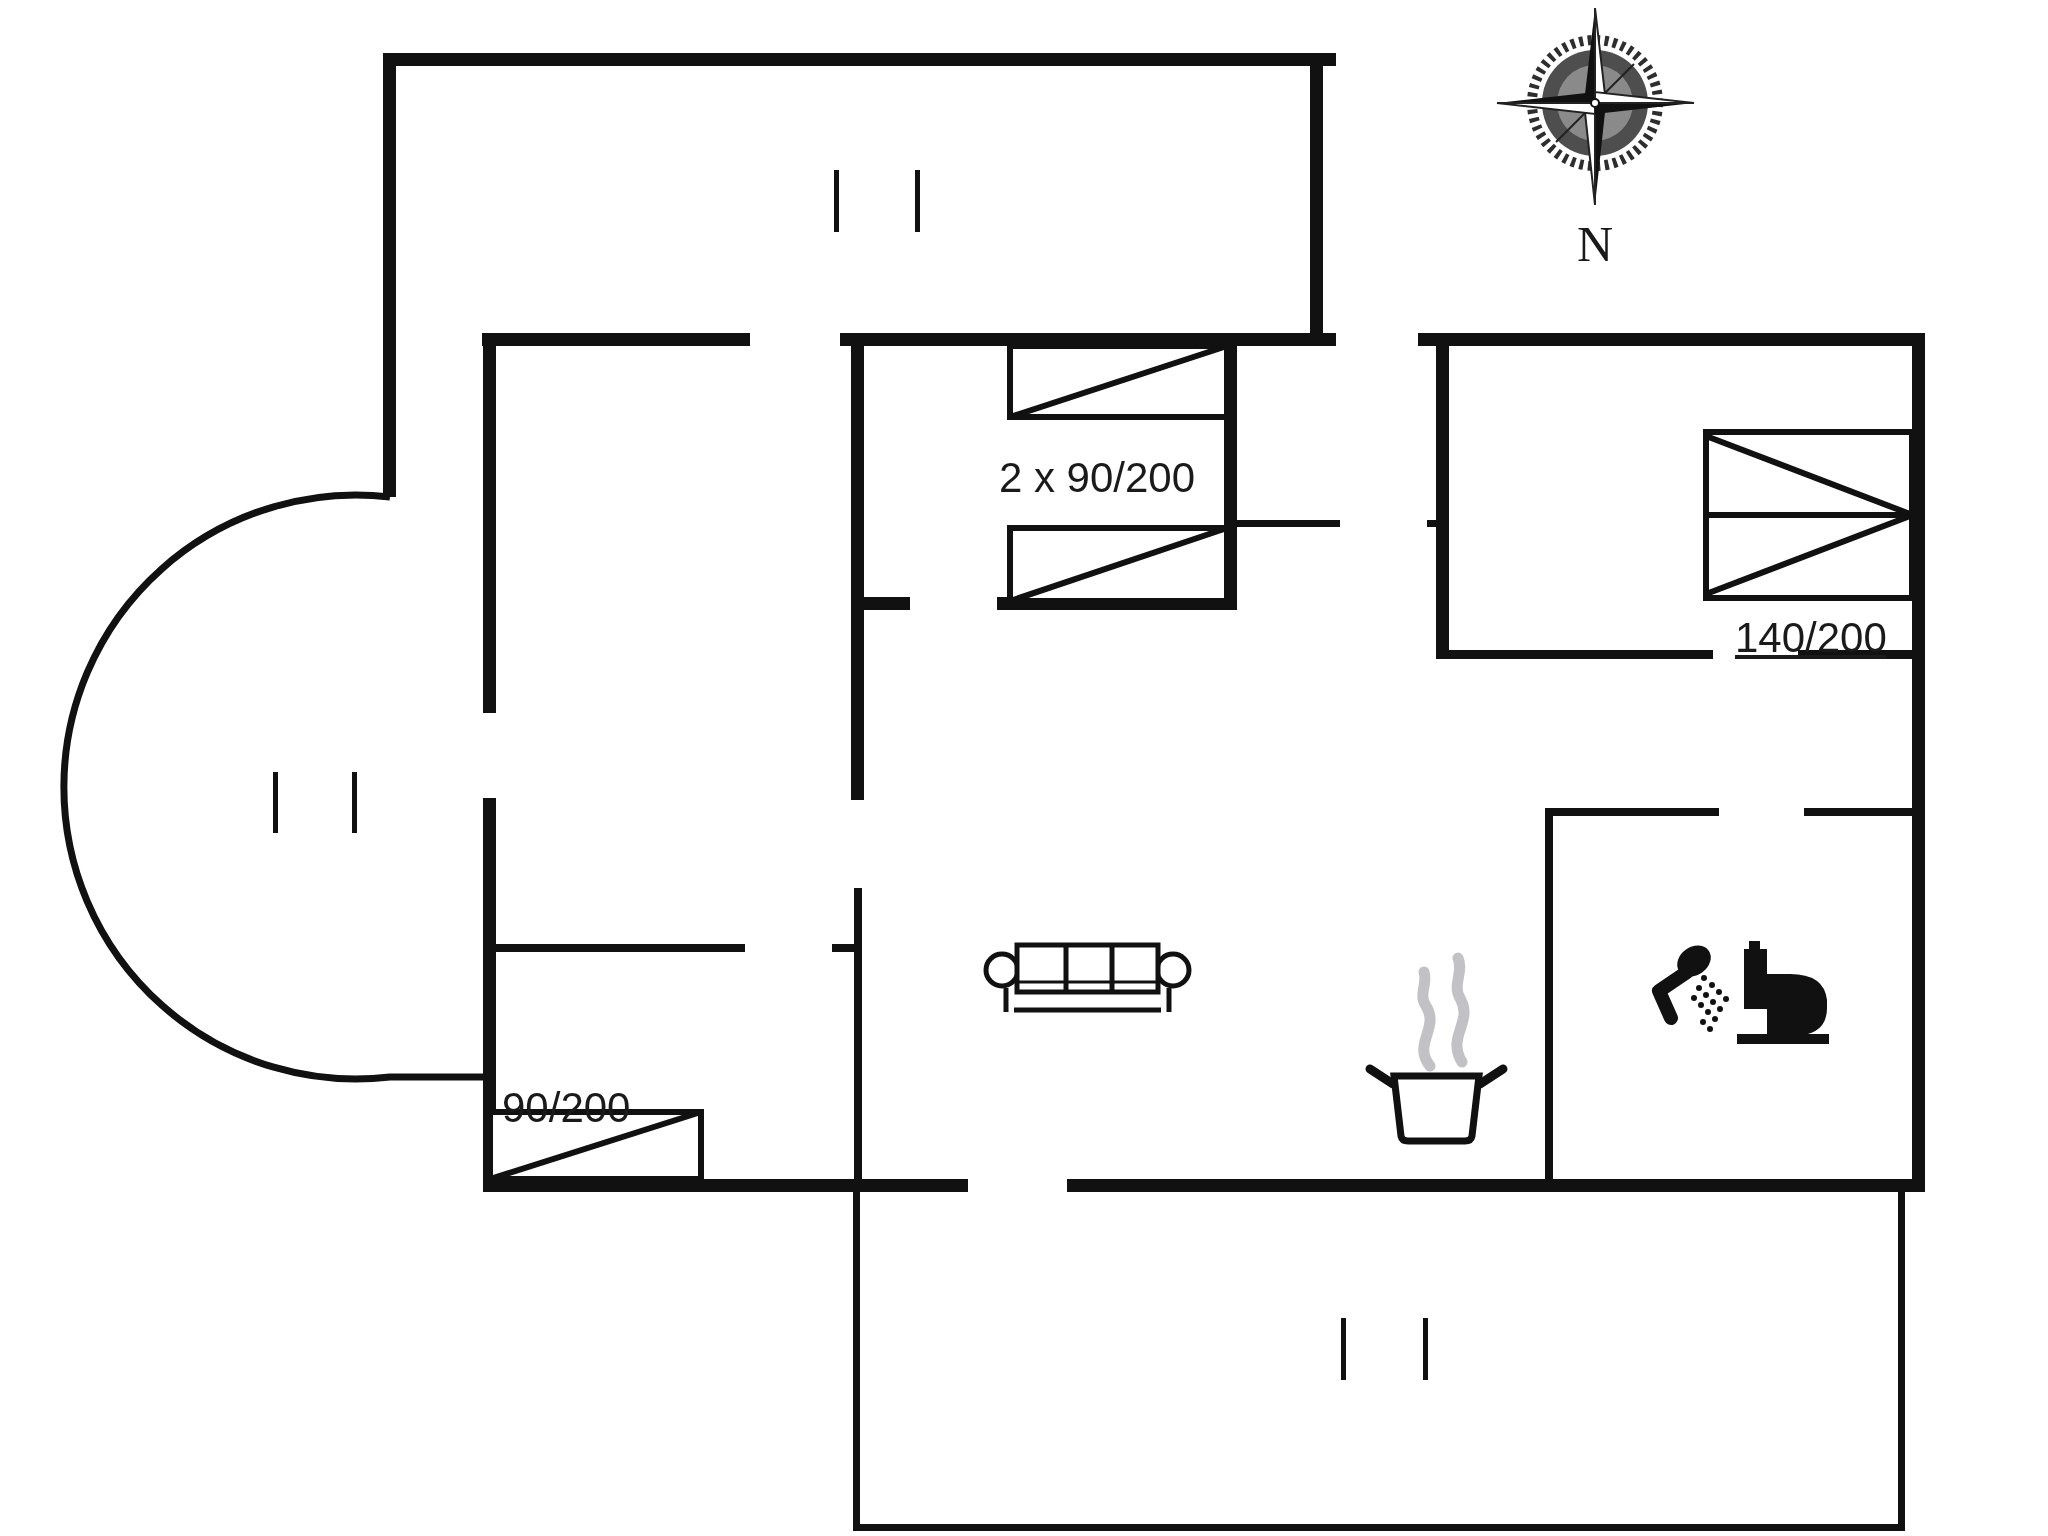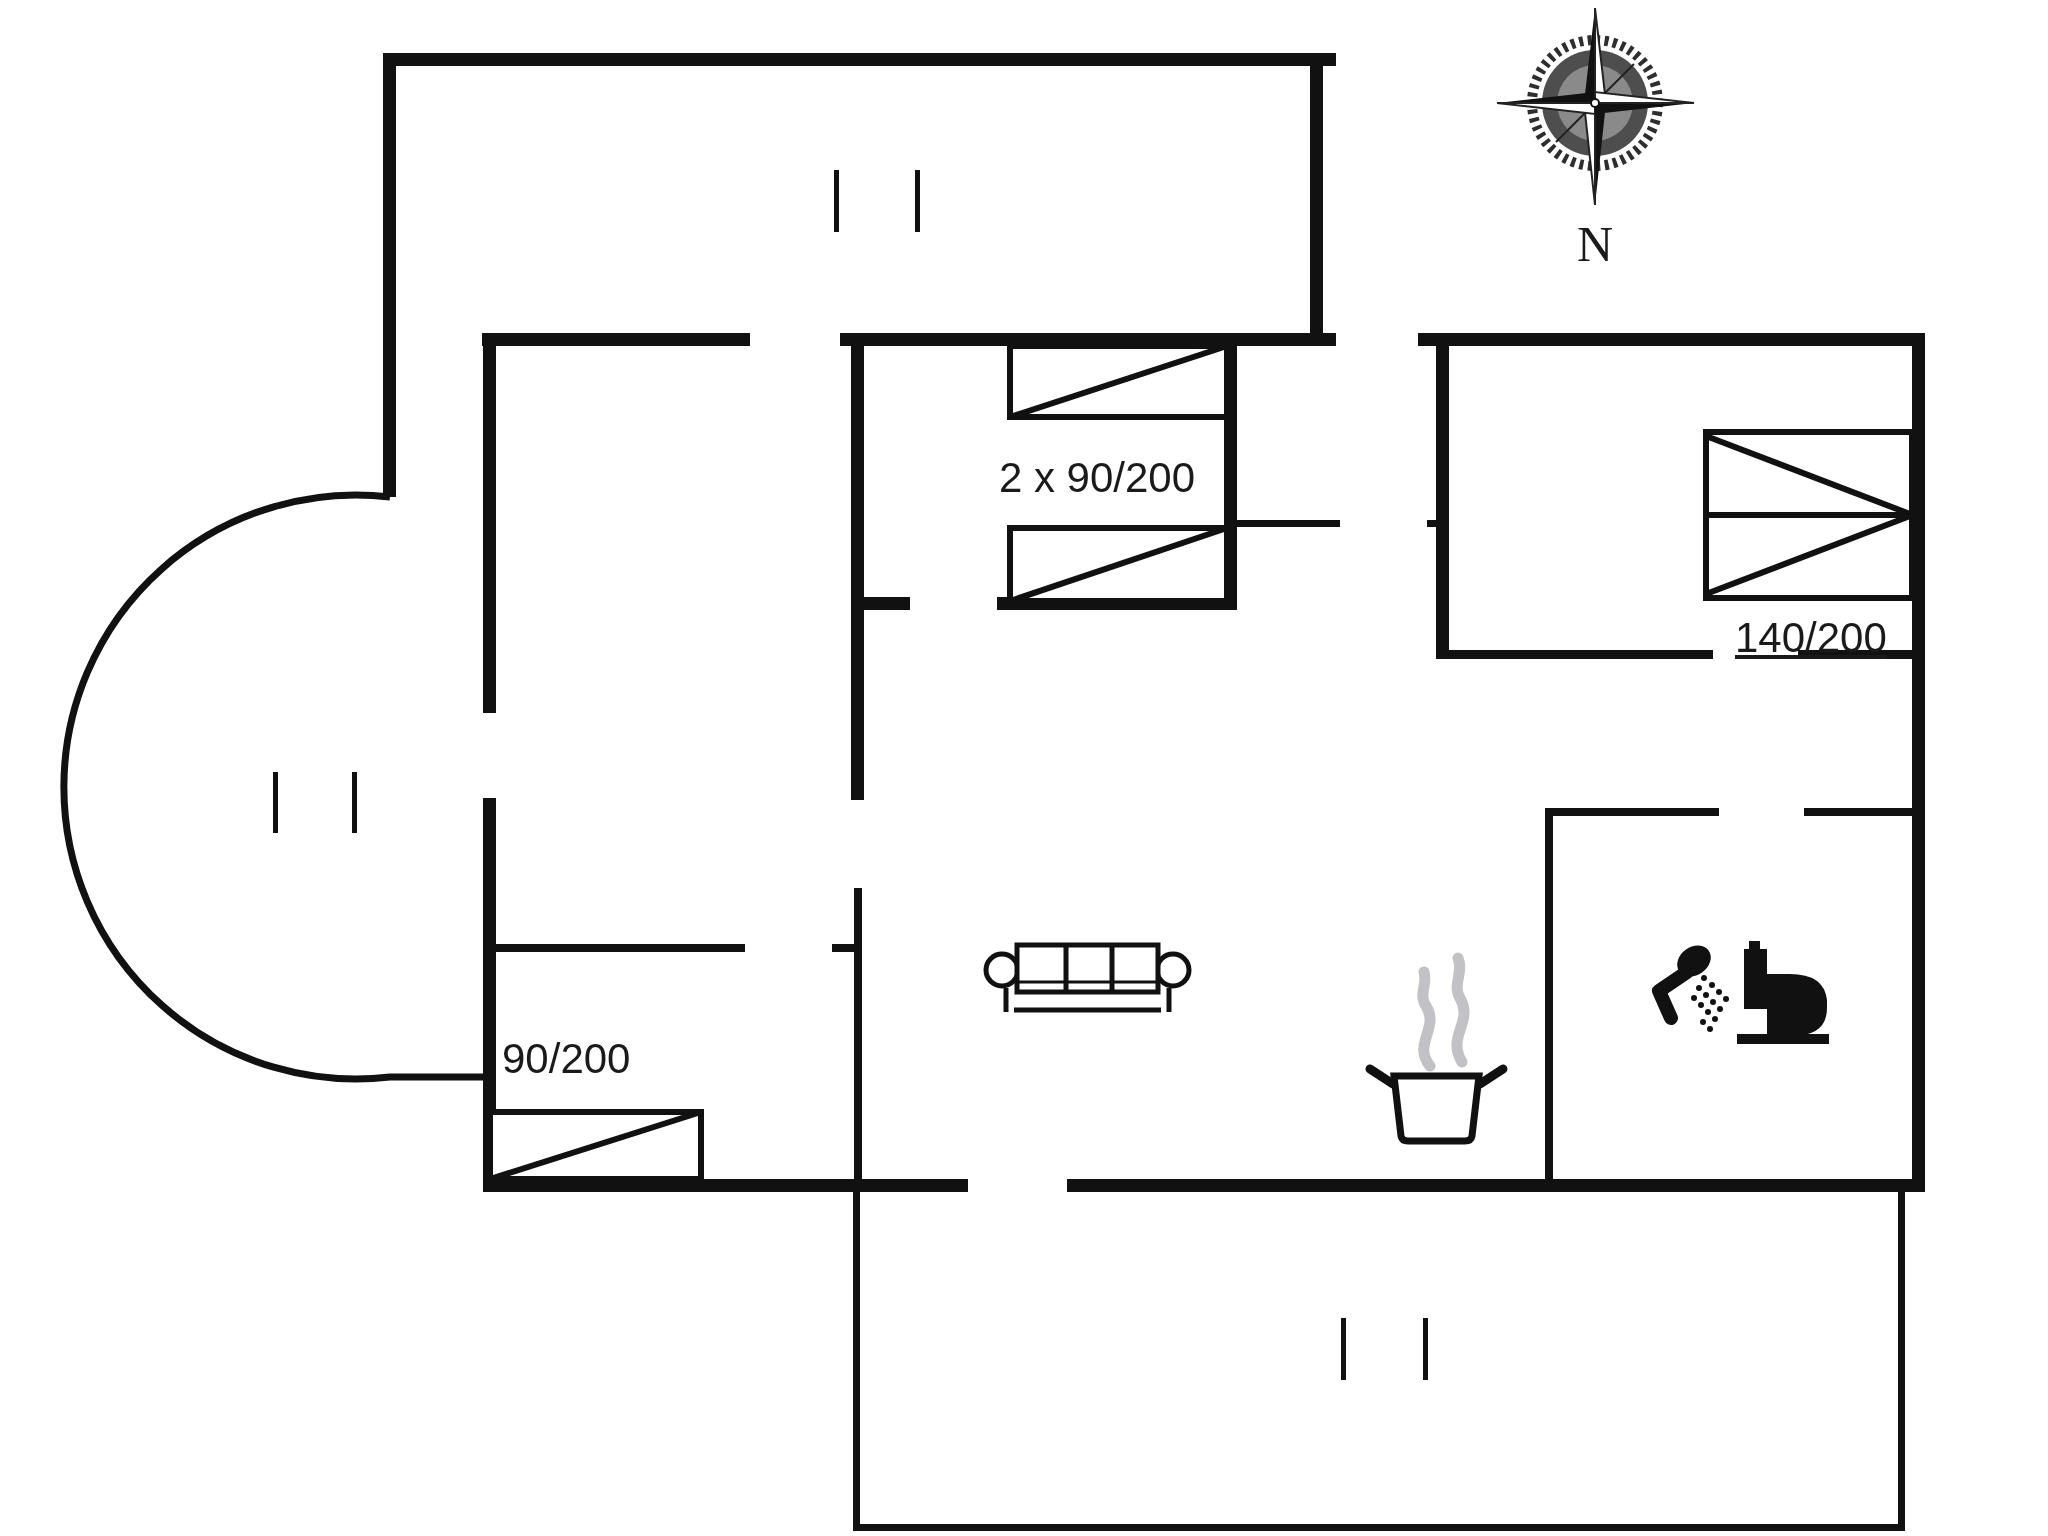--- a/index.html
+++ b/index.html
@@ -26,21 +26,21 @@
     position: absolute;
     color: #1a1a1a;
     font-size: 42px;
     line-height: 52px;
     white-space: nowrap;
   }
   .label.centered { text-align: center; }
   #sunroom-label { left: 556px; top: 584px; }
   #kids-beds-label { left: 997px; top: 452px; width: 200px; }
   #double-bed-label { left: 1735px; top: 612px; width: 150px; text-decoration: underline; }
-  #single-bed-label { left: 502px; top: 1033px; }
+  #single-bed-label { left: 502px; top: 1082px; }
   #north-label {
     left: 1555px; top: 218px; width: 80px;
     font-family: "Liberation Serif", serif;
     font-size: 50px;
     text-align: center;
     color: #1a1a1a;
   }
 </style>
 </head>
 <body>

